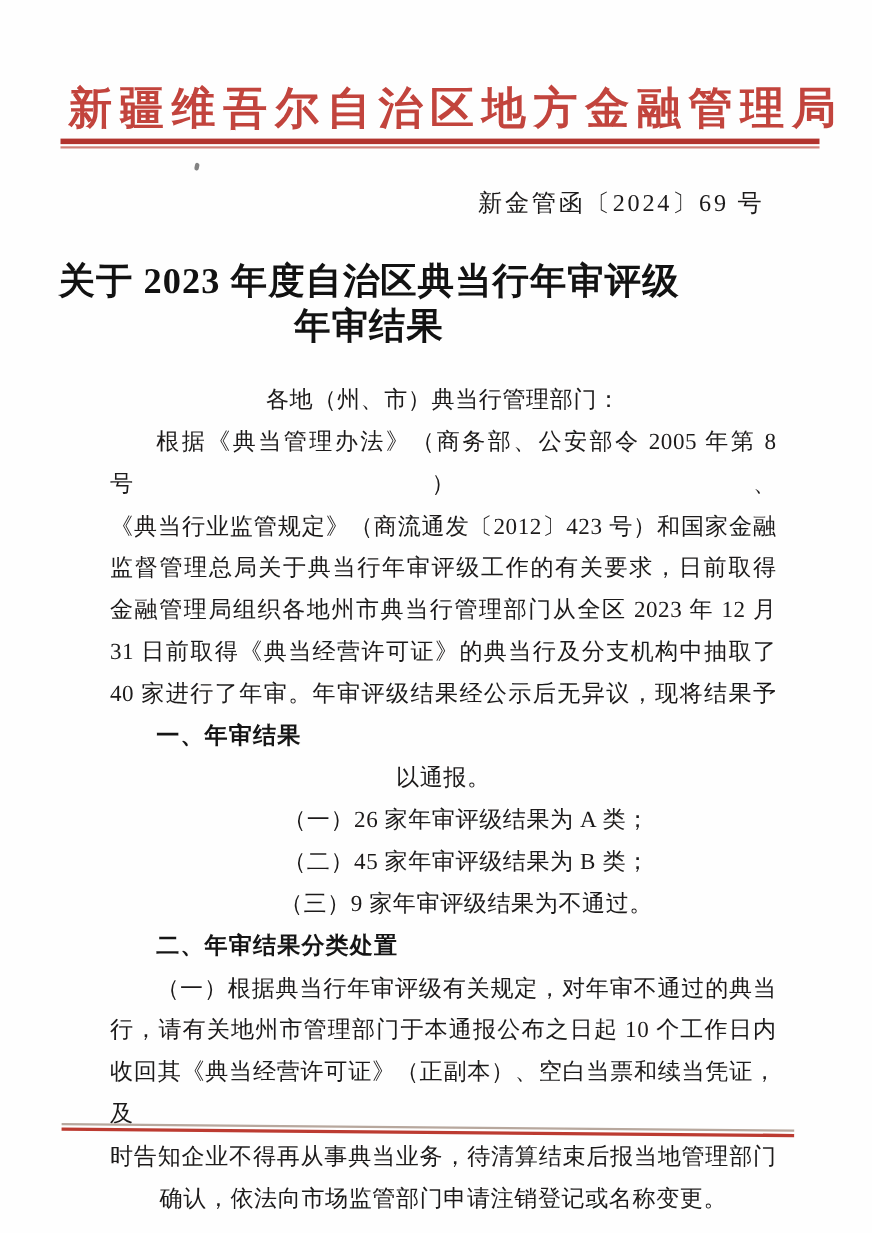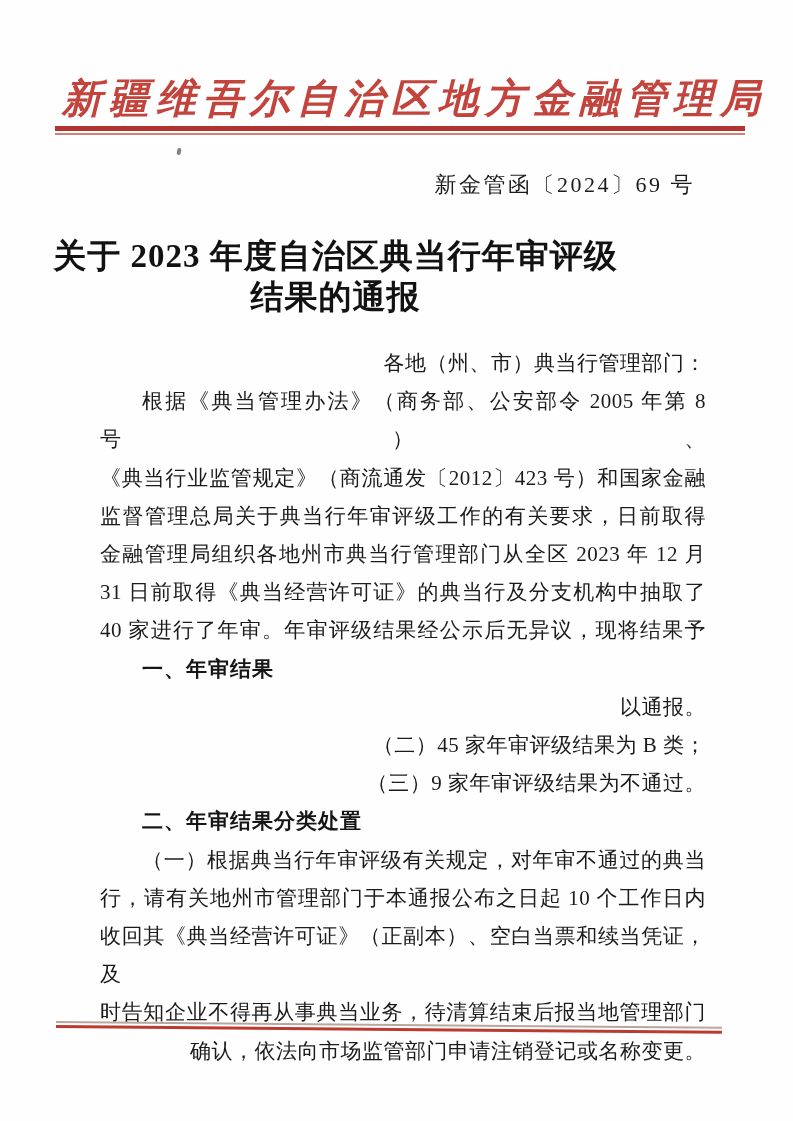--- a/index.html
+++ b/index.html
@@ -2,21 +2,21 @@
 <html style="--accent_red: #c2443d; --rule_red: #b2342e; --rule_light: #d08078; --bottom_gray: #b7a79d; --bottom_red: #bc3b31; --text: #1c1a1a;"><head>
 <meta charset="utf-8">
 <style>
   html,body{margin:0;padding:0;background:#e9e9e9;}
   .page{
     position:relative;width:793px;height:1121px;background:#fefefdff;
     background:#fefefe;margin:0 auto;overflow:hidden;
     font-family:"Liberation Serif","DejaVu Serif",serif;color:var(--text,#1c1a1a);
   }
   
-  .letterhead{position:absolute;top:76px;left:55px;right:48px;text-align:left;font-style:italic;}
+  .letterhead{position:absolute;top:76px;left:55px;right:48px;text-align:left;}
   .agency{
     color:var(--accent_red,#c2443d);font-size:40px;line-height:46px;font-weight:600;
     letter-spacing:7px;padding-left:7px;white-space:nowrap;
   }
   .rule{margin-top:4px;}
   .rule-thick{height:5px;background:var(--rule_red,#b2342e);}
   .rule-thin{height:2px;background:var(--rule_light,#d08078);margin-top:2px;}
   
   .doc-number{
     position:absolute;top:170px;right:98px;font-size:22px;letter-spacing:2.5px;
@@ -26,21 +26,21 @@
   .title{
     position:absolute;top:236px;left:0;width:671px;margin:0;text-align:center;
     font-size:33px;line-height:41px;font-weight:700;color:#121212;letter-spacing:1px;
   }
   
   .body{
     position:absolute;top:344px;left:100px;width:606px;
     font-size:21px;line-height:38.2px;letter-spacing:0.5px;
   }
   .line{min-height:38px;}
-  .plain{text-align:right;}
+  .plain{text-align:center;}
   .stretch{text-align:justify;text-align-last:justify;text-justify:inter-character;}
   .indent{text-indent:2em;}
   .heading{
     font-family:"Liberation Sans","DejaVu Sans",sans-serif;
     font-weight:700;letter-spacing:1px;color:#151515;
   }
   
   .bottom-rule{
     position:absolute;left:56px;top:1021px;width:666px;height:2px;
     border-top:2px solid var(--bottom_gray,#b7a79d);
@@ -65,34 +65,35 @@
       <div class="rule-thin"></div>
     </div>
   </header>
 
   <div class="artifact"></div>
 
   <div class="doc-number">新金管函〔2024〕69 号</div>
 
   <h1 class="title">
     <span>关于 2023 年度自治区典当行年审评级</span><br>
-    <span>结果的通报</span>
+    <span>年审结果</span>
   </h1>
 
   <main class="body">
     <div class="line plain">各地（州、市）典当行管理部门：</div>
     <div>
         <div class="line stretch indent">根据《典当管理办法》（商务部、公安部令 2005 年第 8 号）、</div>
         <div class="line stretch">《典当行业监管规定》（商流通发〔2012〕423 号）和国家金融</div>
         <div class="line stretch">监督管理总局关于典当行年审评级工作的有关要求，日前取得</div>
         <div class="line stretch">金融管理局组织各地州市典当行管理部门从全区 2023 年 12 月</div>
         <div class="line stretch">31 日前取得《典当经营许可证》的典当行及分支机构中抽取了</div>
         <div class="line stretch">40 家进行了年审。年审评级结果经公示后无异议，现将结果予</div>
         <div class="line heading indent">一、年审结果</div>
         <div class="line plain">以通报。</div>
+        <div class="line plain indent">（一）26 家年审评级结果为 A 类；</div>
         <div class="line plain indent">（二）45 家年审评级结果为 B 类；</div>
         <div class="line plain indent">（三）9 家年审评级结果为不通过。</div>
         <div class="line heading indent">二、年审结果分类处置</div>
         <div class="line stretch indent">（一）根据典当行年审评级有关规定，对年审不通过的典当</div>
         <div class="line stretch">行，请有关地州市管理部门于本通报公布之日起 10 个工作日内</div>
         <div class="line stretch">收回其《典当经营许可证》（正副本）、空白当票和续当凭证，及</div>
         <div class="line stretch">时告知企业不得再从事典当业务，待清算结束后报当地管理部门</div>
         <div class="line plain">确认，依法向市场监管部门申请注销登记或名称变更。</div>
       </div>
   </main>

